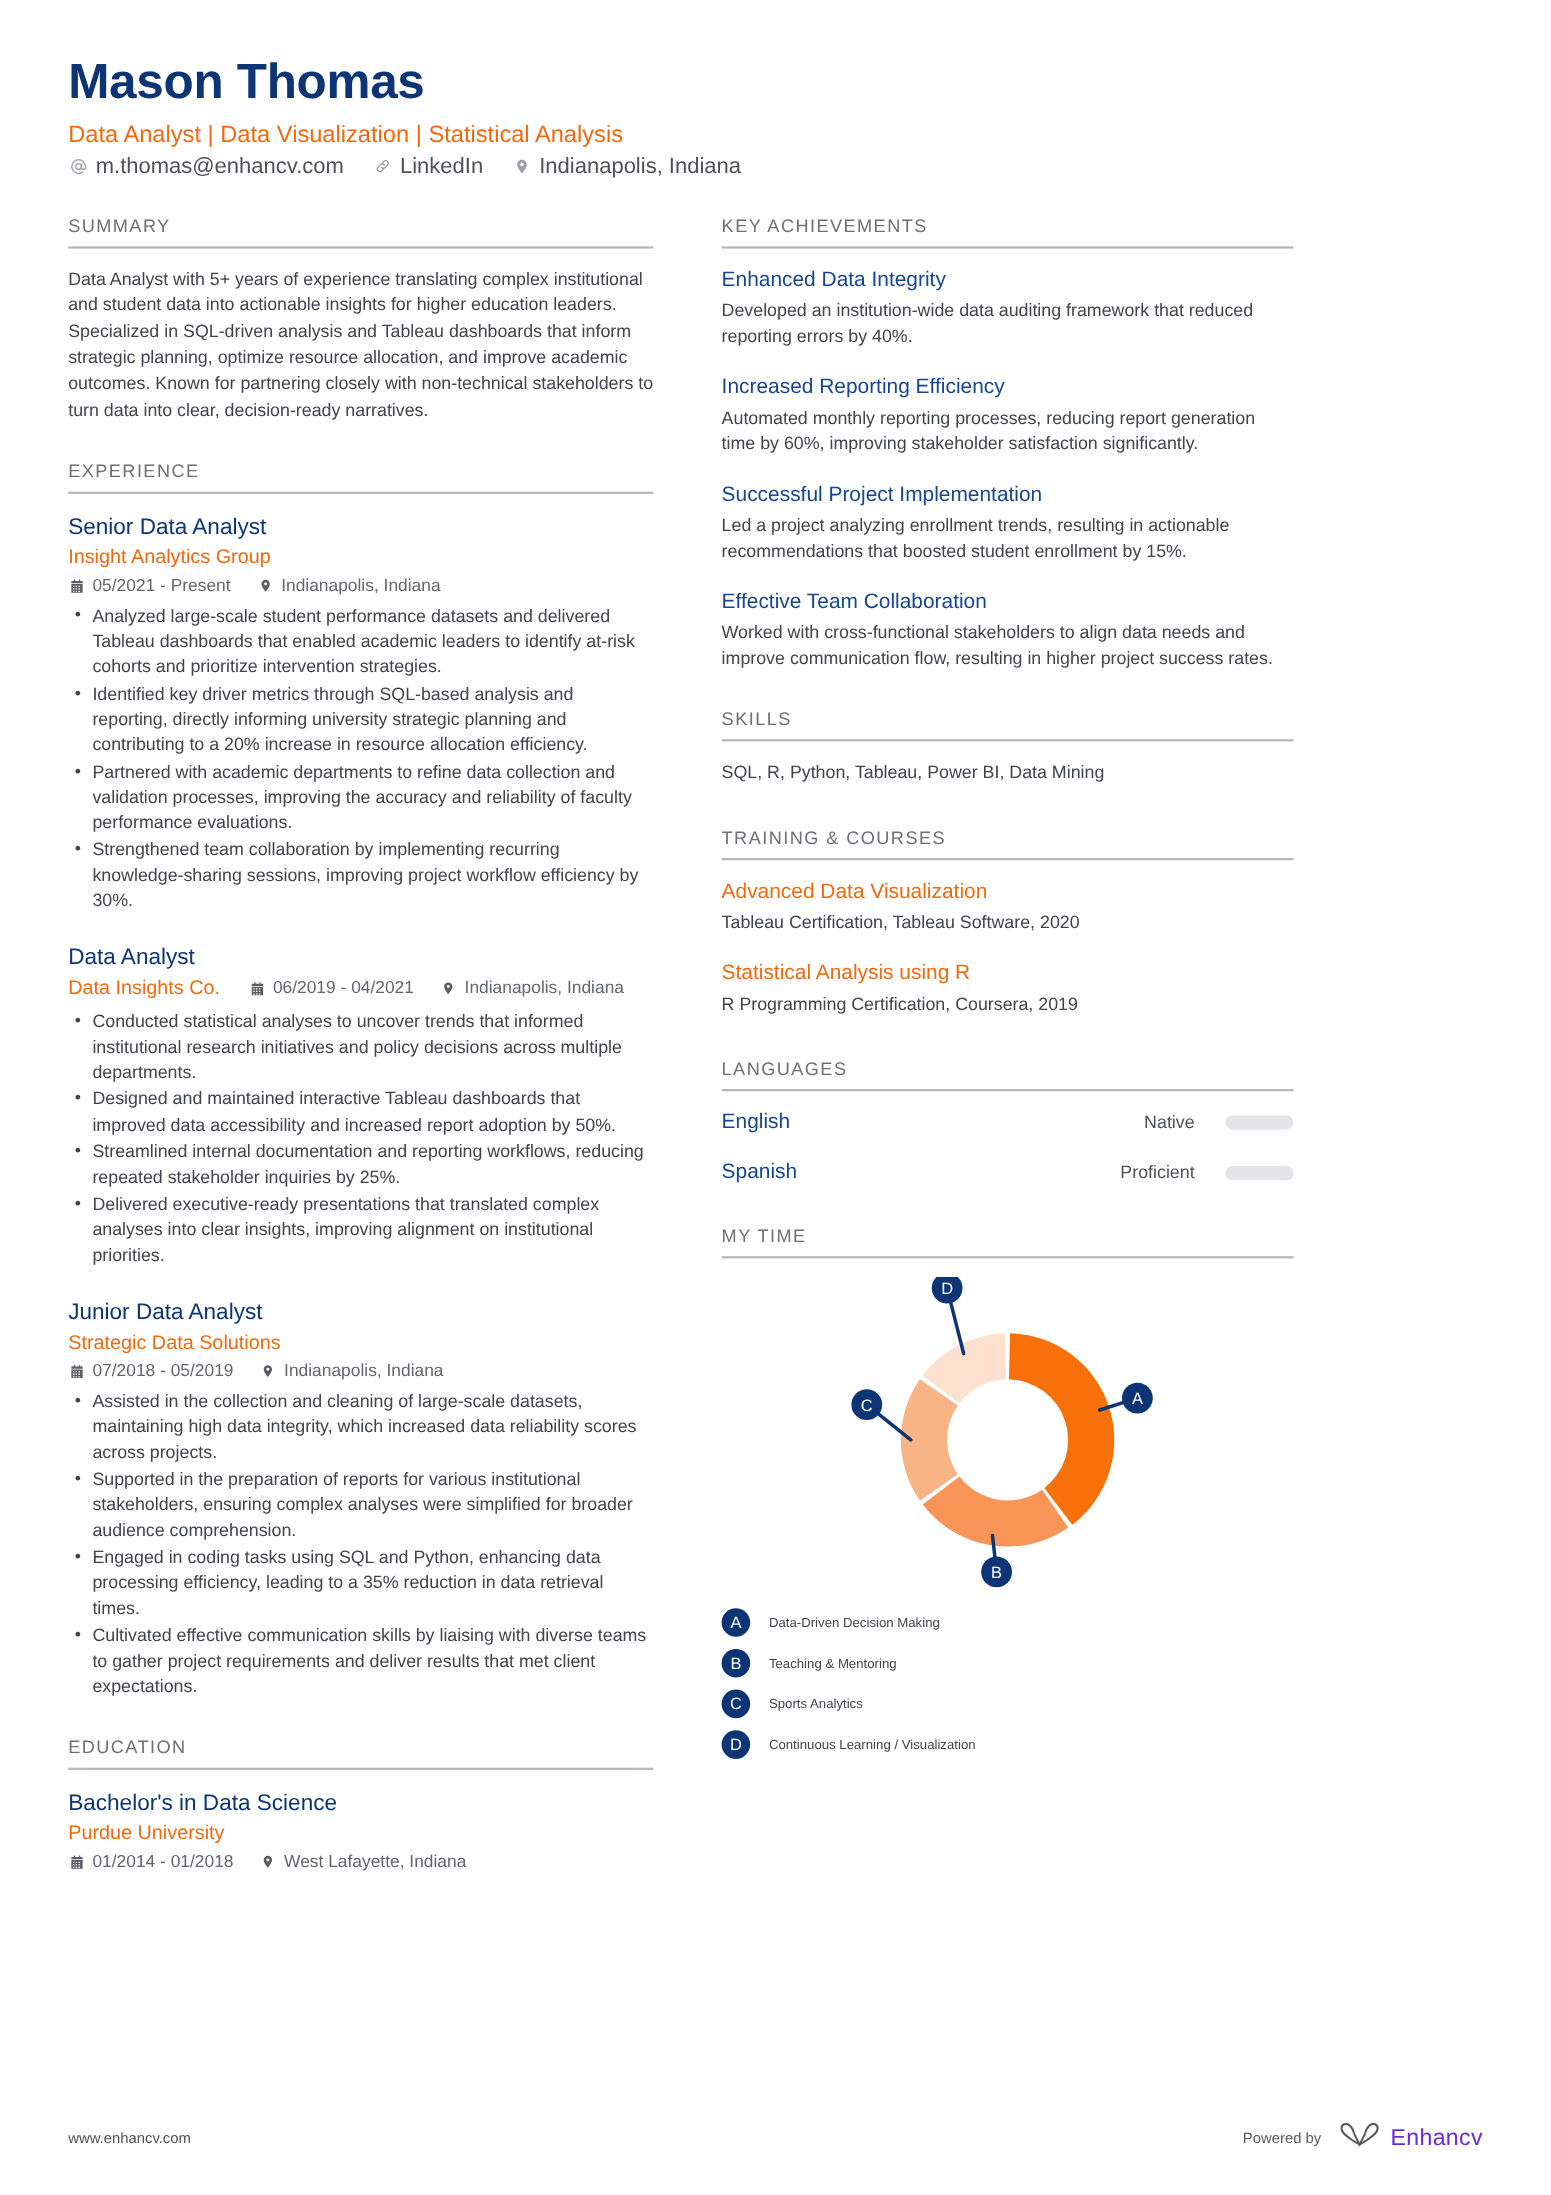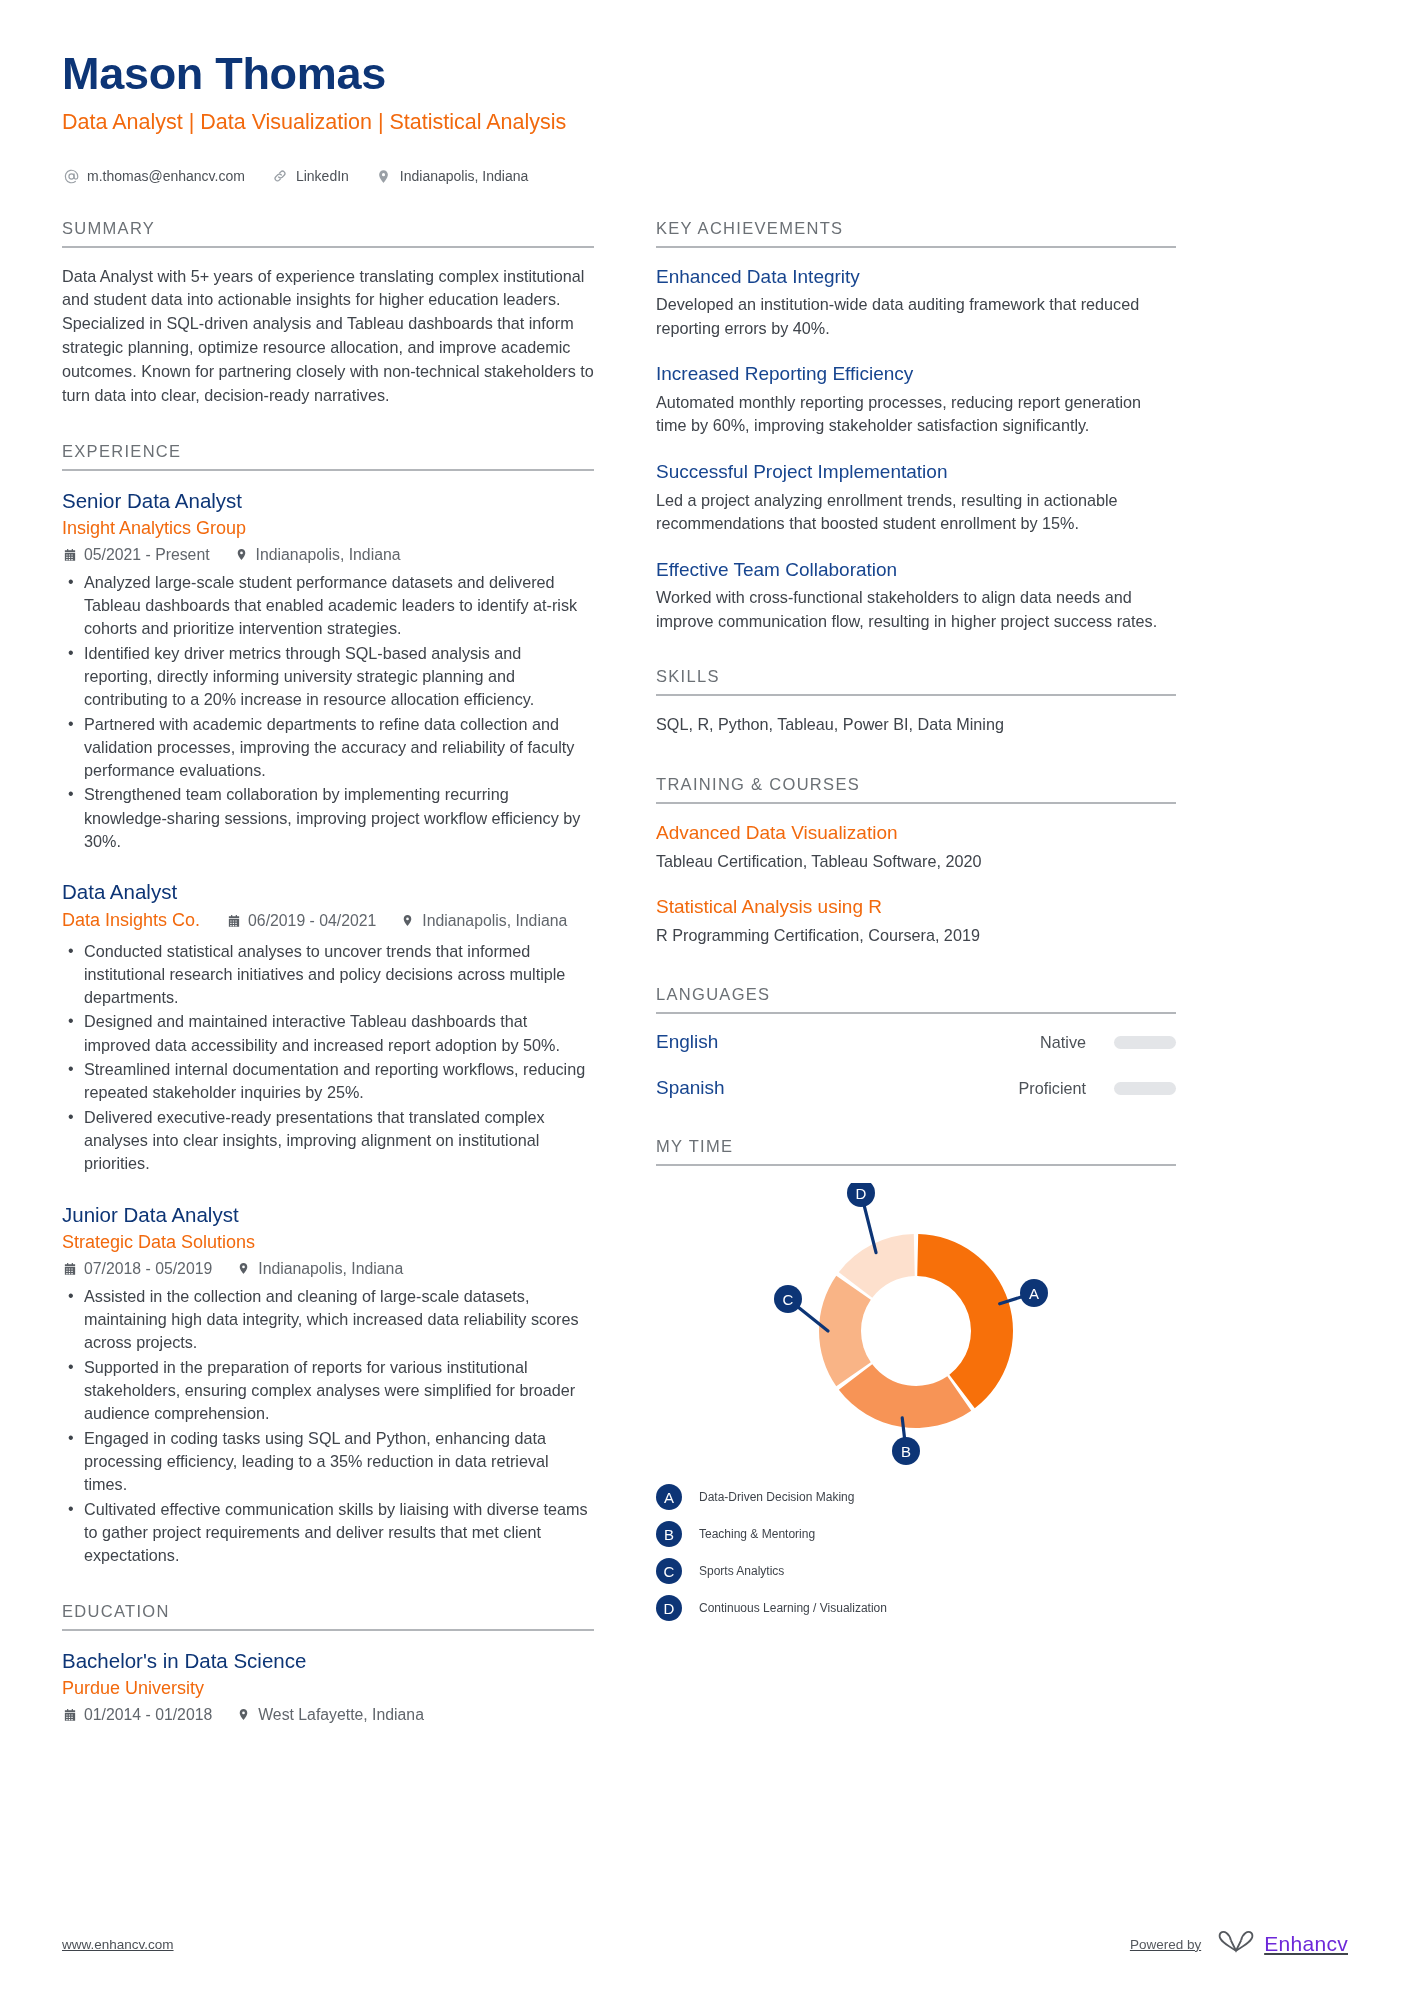--- a/index.html
+++ b/index.html
@@ -27,22 +27,22 @@
   }
   .hdr-title {
     font-size: 21.5px;
     color: #f2690d;
     margin-top: 9px;
     line-height: 1.25;
   }
   .hdr-contact {
     display: flex;
     align-items: center;
-    margin-top: 32px;
-    font-size: 14px;
+    margin-top: 4px;
+    font-size: 20px;
     color: #4c5157;
   }
   .contact-item {
     display: flex;
     align-items: center;
     margin-right: 26px;
   }
   .contact-item .ci-icon {
     display: inline-flex;
     align-items: center;
@@ -226,21 +226,20 @@
 
   
   .footer {
     position: absolute;
     left: 62px;
     right: 62px;
     bottom: 36px;
     display: flex;
     align-items: center;
     justify-content: space-between;
-    text-decoration: underline;
   }
   .footer-url { font-size: 13.5px; color: #4c5157; }
   .footer-brand {
     display: flex;
     align-items: center;
     color: #55595e;
   }
   .footer-powered { font-size: 13.5px; margin-right: 16px; }
   .footer-logo-text {
     font-size: 21px;

